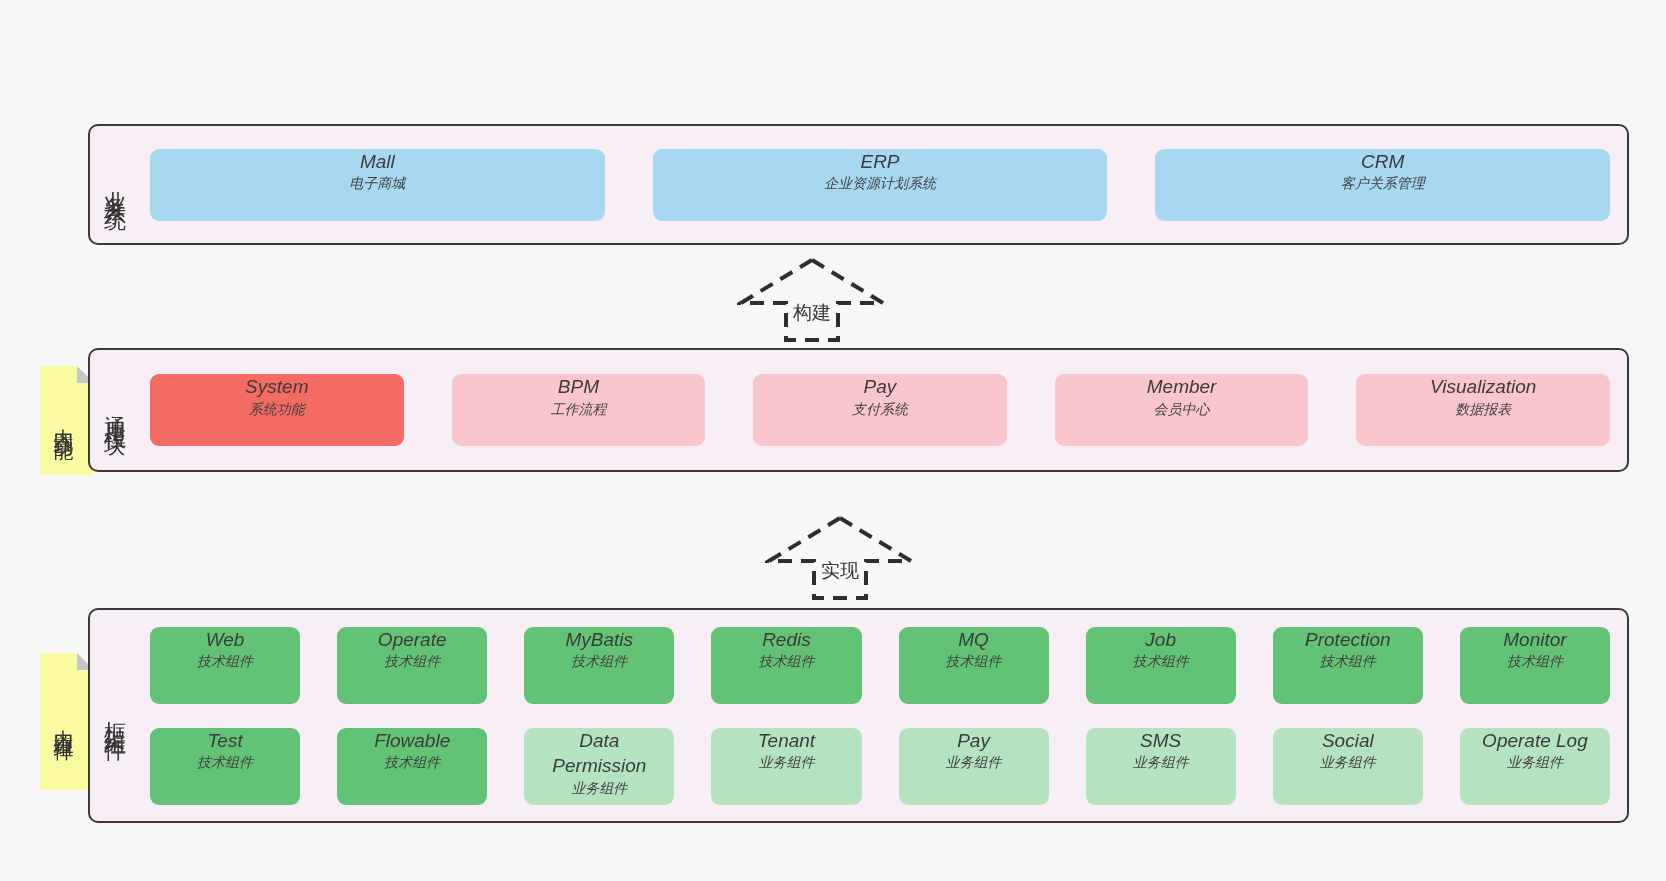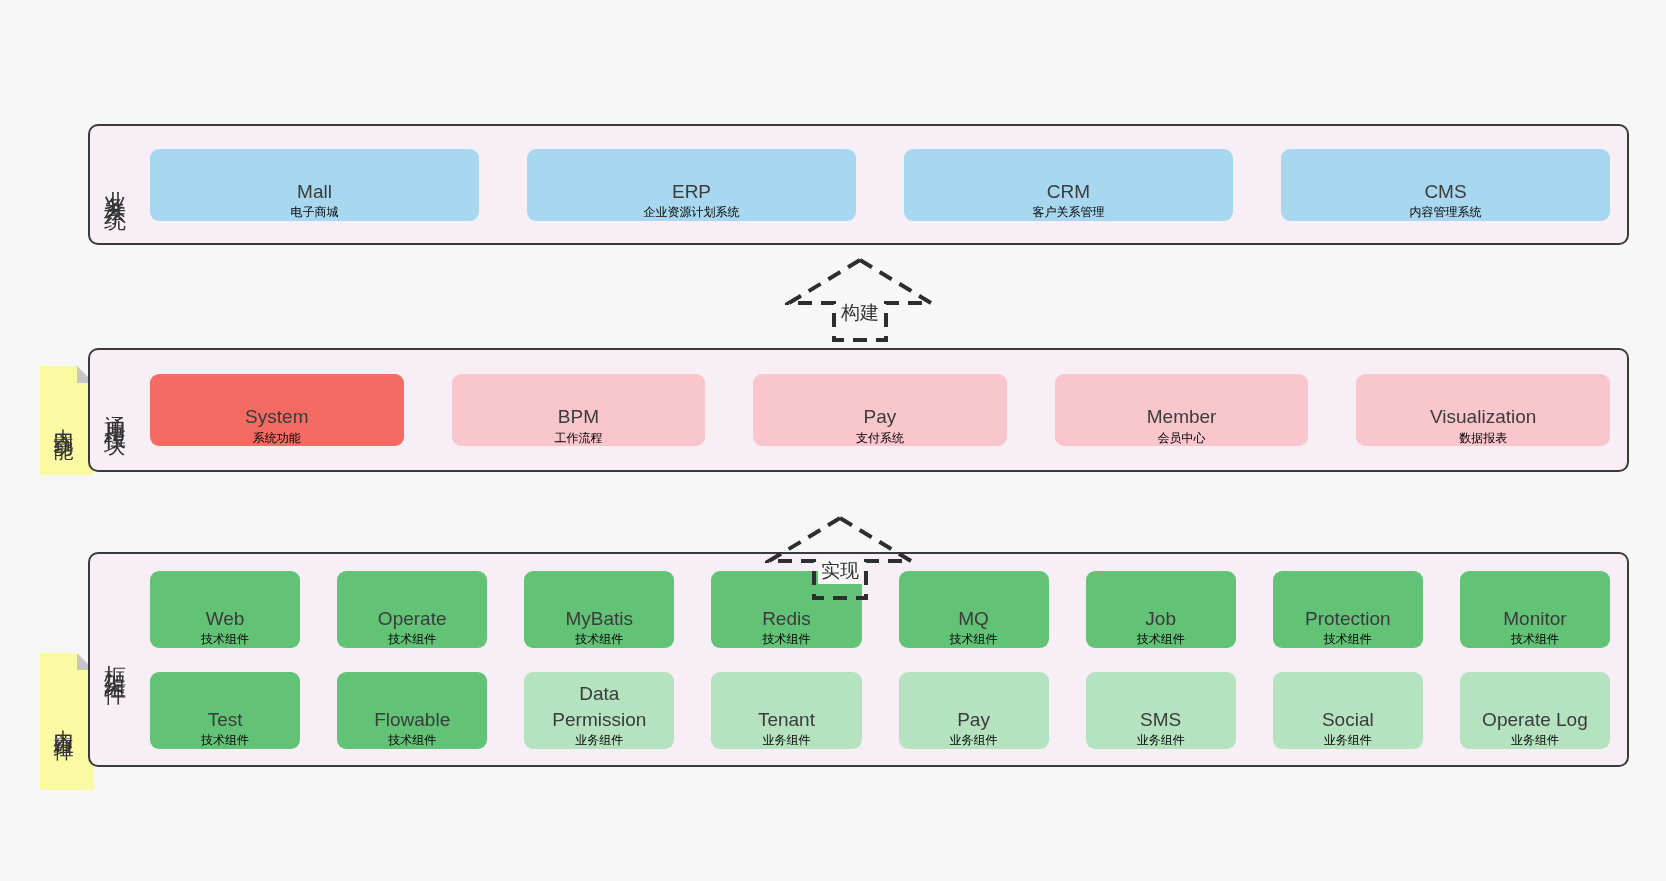--- a/index.html
+++ b/index.html
@@ -21,21 +21,21 @@
     box-sizing:border-box;
     background:#f8eef6;
     border:2.5px solid #3a3a3a;
     border-radius:10px;
     display:flex;
     align-items:center;
     z-index:1;
   }
   .panel-1{top:124px;height:121px;}
   .panel-2{top:348px;height:124px;}
-  .panel-3{top:552px;height:215px;}
+  .panel-3{top:608px;height:215px;}
   .panel-label{
     flex:0 0 auto;
     margin-left:14px;
     writing-mode:vertical-rl;
     text-orientation:upright;
     font-size:22px;
     letter-spacing:6px;
     color:#333;
     line-height:1;
   }
@@ -54,28 +54,29 @@
     align-content:center;
     padding:0 17px 0 24px;
   }
   .box{
     box-sizing:border-box;
     border-radius:9px;
     height:72px;
     padding:0 10px;
     display:flex;
     flex-direction:column;
-    justify-content:flex-end;
+    justify-content:flex-start;
     align-items:center;
     text-align:center;
     flex:1;
+    font-style:italic;
   }
   .boxes-grid .box{height:auto;}
   .box .name{font-size:19px;line-height:1.35;color:#3b3b3b;}
-  .box .desc{font-size:12px;line-height:1.35;color:#000000;}
+  .box .desc{font-size:14px;line-height:1.35;color:#404040;}
   .c-blue{background:#a8d8f0;}
   .c-red{background:#f46b64;}
   .c-pink{background:#fac6ce;}
   .c-green{background:#62c377;}
   .c-lgreen{background:#b5e3c0;}
   
   .note{
     position:absolute;
     left:40px;width:54px;
     background:#fafaa2;
@@ -100,21 +101,21 @@
     color:#333;
     line-height:1;
     margin-right:6px;
   }
   
   .arrow{
     position:absolute;
     width:150px;height:88px;
     z-index:2;
   }
-  .arrow-1{left:785px;top:256px;}
+  .arrow-1{left:737px;top:256px;}
   .arrow-2{left:765px;top:514px;}
   .arrow svg{display:block;width:150px;height:88px;}
   .arrow path{
     fill:none;
     stroke:#2e2e2e;
     stroke-width:4;
     stroke-dasharray:14 9;
   }
   .arrow-label{
     position:absolute;
@@ -149,24 +150,20 @@
         <span class="desc">电子商城</span>
       </div>
       <div class="box c-blue">
         <span class="name">ERP</span>
         <span class="desc">企业资源计划系统</span>
       </div>
       <div class="box c-blue">
         <span class="name">CRM</span>
         <span class="desc">客户关系管理</span>
       </div>
-      <div class="box c-blue">
-        <span class="name">CMS</span>
-        <span class="desc">内容管理系统</span>
-      </div>
     </div>
   </div>
 
   <div class="arrow arrow-1">
     <svg viewBox="0 0 150 88">
       <path d="M75,4 L146,47 L101,47 L101,84 L49,84 L49,47 L4,47 Z"></path>
     </svg>
     <span class="arrow-label">构建</span>
   </div>
 

